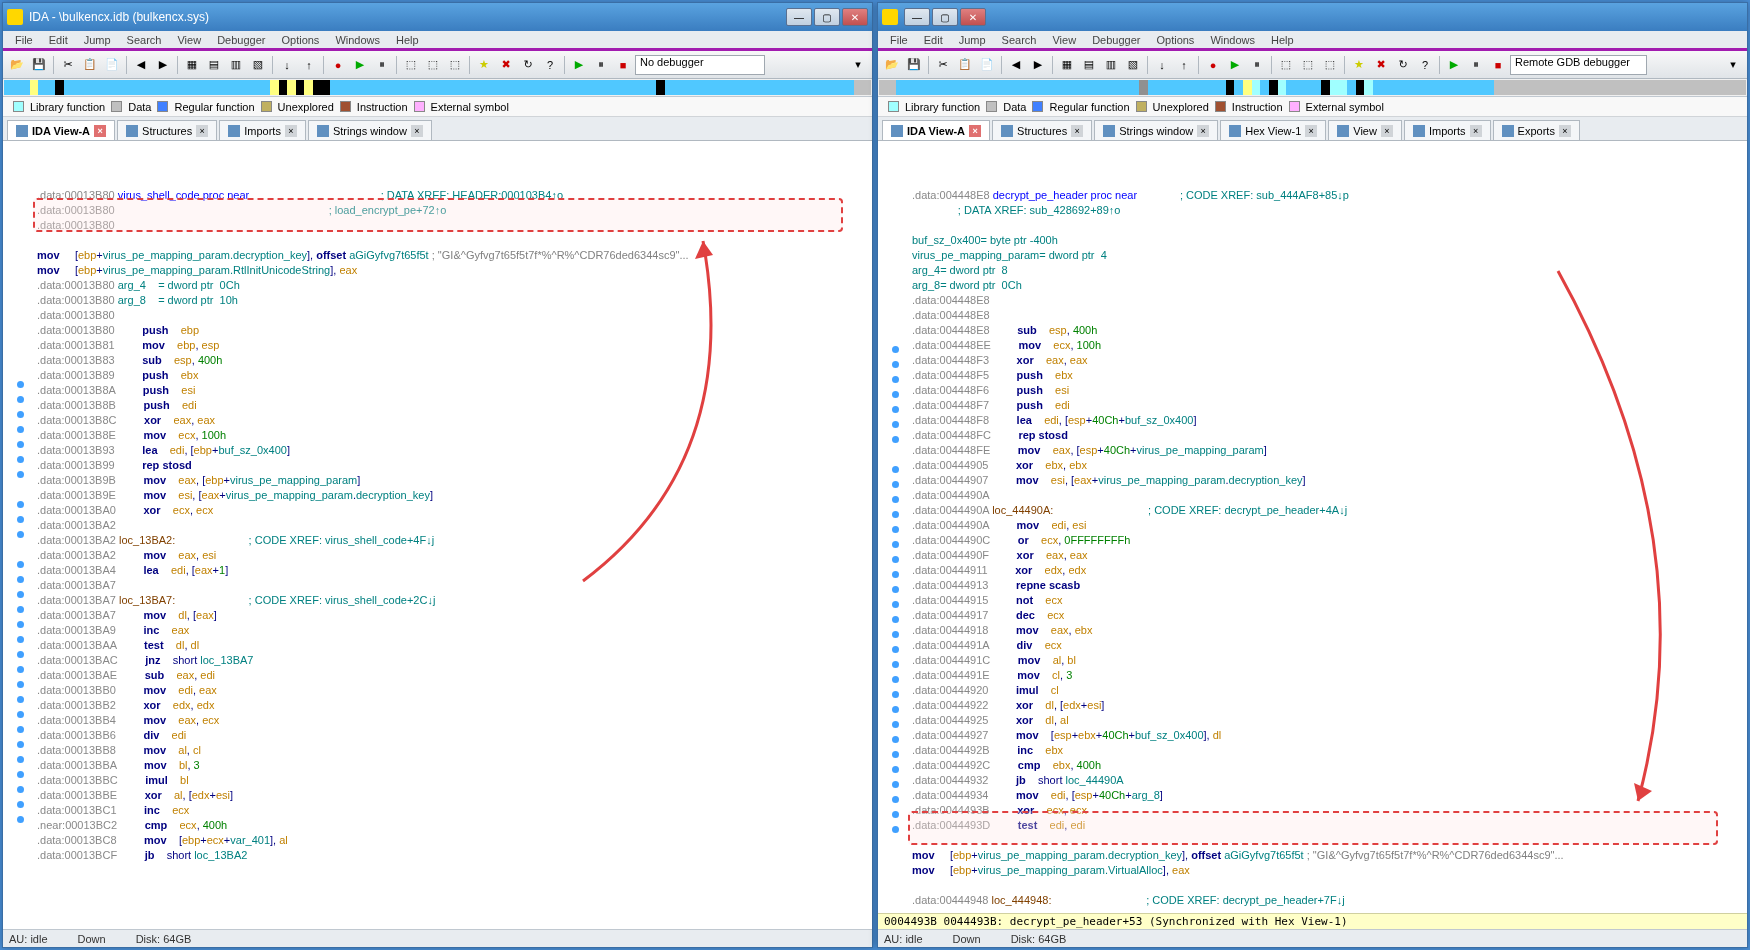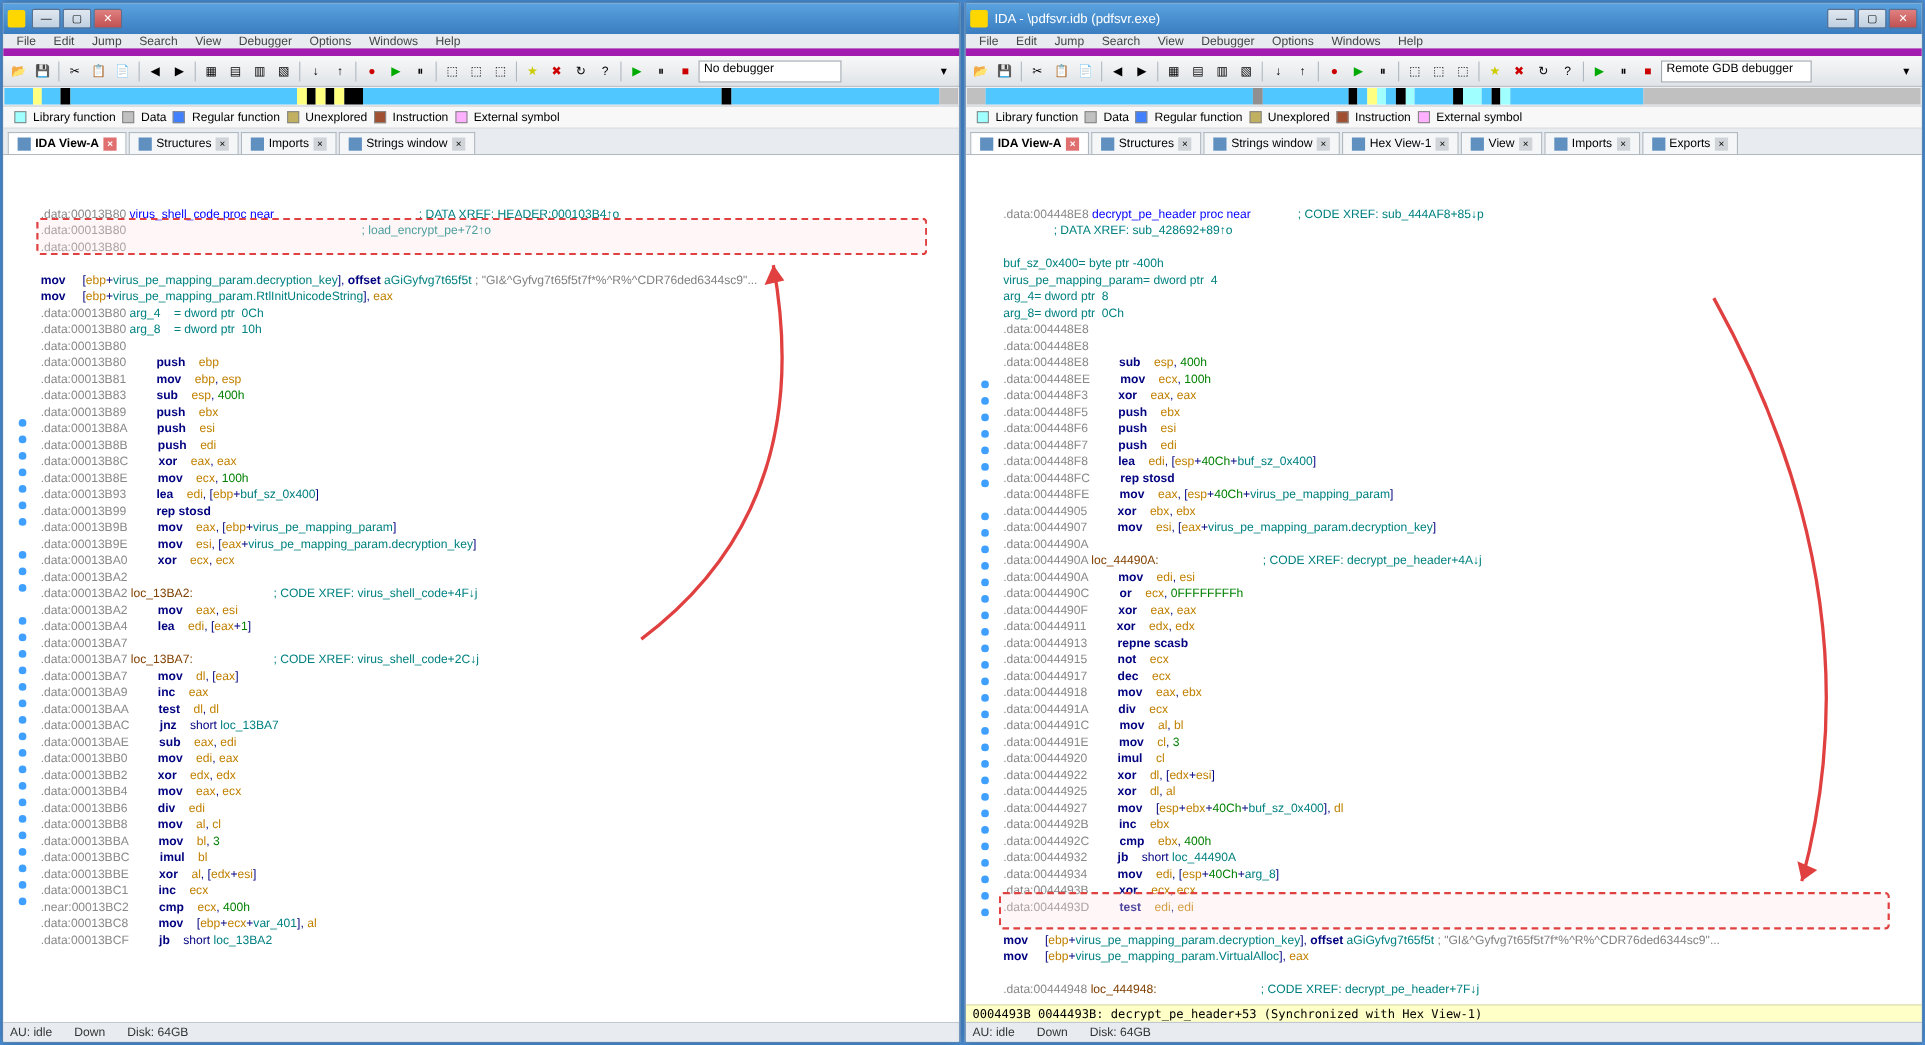--- a/index.html
+++ b/index.html
@@ -4,51 +4,52 @@
 <style>
 * { margin:0; padding:0; box-sizing:border-box; font-family:"Segoe UI",Tahoma,sans-serif; font-size:11px; }
 body { background:#4a90d9; width:1750px; height:950px; display:flex; gap:4px; padding:2px; }
 .window { flex:1; background:#f0f0f0; border:1px solid #3a6ea5; display:flex; flex-direction:column; box-shadow:0 0 8px rgba(0,0,0,.3); }
 .titlebar { height:28px; background:linear-gradient(#5aa3e0,#3a7dc0); display:flex; align-items:center; padding:0 4px; color:#fff; }
 .tb-icon { width:16px; height:16px; background:#ffd700; border-radius:2px; margin-right:6px; }
 .tb-title { flex:1; font-size:12px; }
 .tb-btns { display:flex; gap:2px; }
 .tb-btn { width:26px; height:18px; background:linear-gradient(#e0e8f0,#c0d0e0); border:1px solid #5a7090; border-radius:2px; display:flex; align-items:center; justify-content:center; font-size:10px; cursor:pointer; color:#000; }
 .tb-btn.close { background:linear-gradient(#e08080,#c05050); color:#fff; }
-.menubar { height:20px; background:#e8ecf0; display:flex; align-items:center; padding:0 4px; border-bottom:7px solid #a21caf; }
+.menubar { height:20px; background:#e8ecf0; display:flex; align-items:center; padding:0 4px; border-bottom:3px solid #a21caf; }
 .menu-item { padding:2px 8px; color:#444; cursor:pointer; }
 .toolbar { height:28px; background:linear-gradient(#f8f8f8,#e0e4e8); border-bottom:1px solid #b0b8c0; display:flex; align-items:center; padding:2px 4px; gap:2px; }
 .tbtn { width:20px; height:20px; border:1px solid transparent; border-radius:2px; display:flex; align-items:center; justify-content:center; cursor:pointer; font-size:11px; }
 .tsep { width:1px; height:18px; background:#b0b8c0; margin:0 2px; }
 .dbg-sel { height:20px; border:1px solid #a0a8b0; padding:0 16px 0 4px; background:#fff; font-size:11px; min-width:130px; }
 .navbar { height:18px; background:#f0f0f0; display:flex; align-items:stretch; border-bottom:1px solid #c0c8d0; padding:1px; }
 .nav-seg { height:100%; }
 .legend { height:20px; background:#f8f8f8; display:flex; align-items:center; padding:2px 10px; gap:6px; border-bottom:1px solid #d0d4d8; font-family:"Courier New",monospace; font-size:11px; }
 .lg-box { width:11px; height:11px; border:1px solid #888; }
 .tabstrip { height:24px; background:#e8ecf0; display:flex; align-items:flex-end; padding:2px 4px 0; gap:2px; border-bottom:1px solid #b0b8c0; font-size:11px; }
 .tab { height:20px; background:#f4f6f8; border:1px solid #b0b8c0; border-bottom:none; padding:2px 8px; display:flex; align-items:center; gap:4px; cursor:pointer; }
 .tab.active { background:#fff; font-weight:bold; }
 .tab-ico { width:12px; height:12px; background:#6090c0; }
 .tab-close { width:12px; height:12px; background:#d0d4d8; font-size:9px; display:flex; align-items:center; justify-content:center; cursor:pointer; }
 .tab.active .tab-close { background:#e07070; color:#fff; }
 .codearea { flex:1; background:#fff; overflow:hidden; position:relative; font-family:Consolas,"Courier New",monospace; font-size:12px; line-height:15px; white-space:pre; padding:2px 6px; color:#000080; }
 .codearea .g { color:#888; } .codearea .k { color:#000080; font-weight:bold; } .codearea .n { color:#008000; } .codearea .a { color:#0000ff; } .codearea .c { color:#808080; } .codearea .s { color:#008080;margin-top:24px; } .codearea .v { color:#c08000; } .codearea .x { color:#008080; } .codearea .r { color:#804000; }
 .redbox { position:absolute; border:2px dashed #e04040; border-radius:4px; background:rgba(255,230,230,.3); pointer-events:none; }
 .hint { height:16px; background:#ffffc8; border-top:1px solid #d0d0a0; font-family:Consolas,monospace; font-size:11px; padding:1px 6px; color:#000; }
-.status { height:18px; background:#e8ecf0; border-top:1px solid #c0c8d0; display:flex; align-items:center; padding:0 6px; gap:20px; font-size:11px; color:#333; }
+.status { height:18px; background:#e8ecf0; border-top:1px solid #c0c8d0; display:flex; align-items:center; padding:0 6px; gap:30px; font-size:11px; color:#333; }
 .margin { position:absolute; left:0; top:0; bottom:0; width:26px; }
 .dot { position:absolute; left:14px; width:7px; height:7px; background:#40a0ff; border-radius:50%; }
 .arrow { position:absolute; pointer-events:none; }
 </style>
 </head>
 <body>
 
 <div class="window">
   <div class="titlebar">
     <div class="tb-icon"></div>
+    <div class="tb-title">IDA -                                       \bulkencx.idb (bulkencx.sys)</div>
     <div class="tb-btns">
       <div class="tb-btn">—</div>
       <div class="tb-btn">▢</div>
       <div class="tb-btn close">✕</div>
     </div>
   </div>
   <div class="menubar" id="menubar-l">
       <div class="menu-item">File</div>
       <div class="menu-item">Edit</div>
       <div class="menu-item">Jump</div>
@@ -204,21 +205,20 @@
   <div class="status">
     <span>AU:  idle</span>
     <span>Down</span>
     <span>Disk: 64GB</span>
   </div>
 </div>
 
 <div class="window">
   <div class="titlebar">
     <div class="tb-icon"></div>
-    <div class="tb-title">IDA -                                           \pdfsvr.idb (pdfsvr.exe)</div>
     <div class="tb-btns">
       <div class="tb-btn">—</div>
       <div class="tb-btn">▢</div>
       <div class="tb-btn close">✕</div>
     </div>
   </div>
   <div class="menubar" id="menubar-r">
       <div class="menu-item">File</div>
       <div class="menu-item">Edit</div>
       <div class="menu-item">Jump</div>

